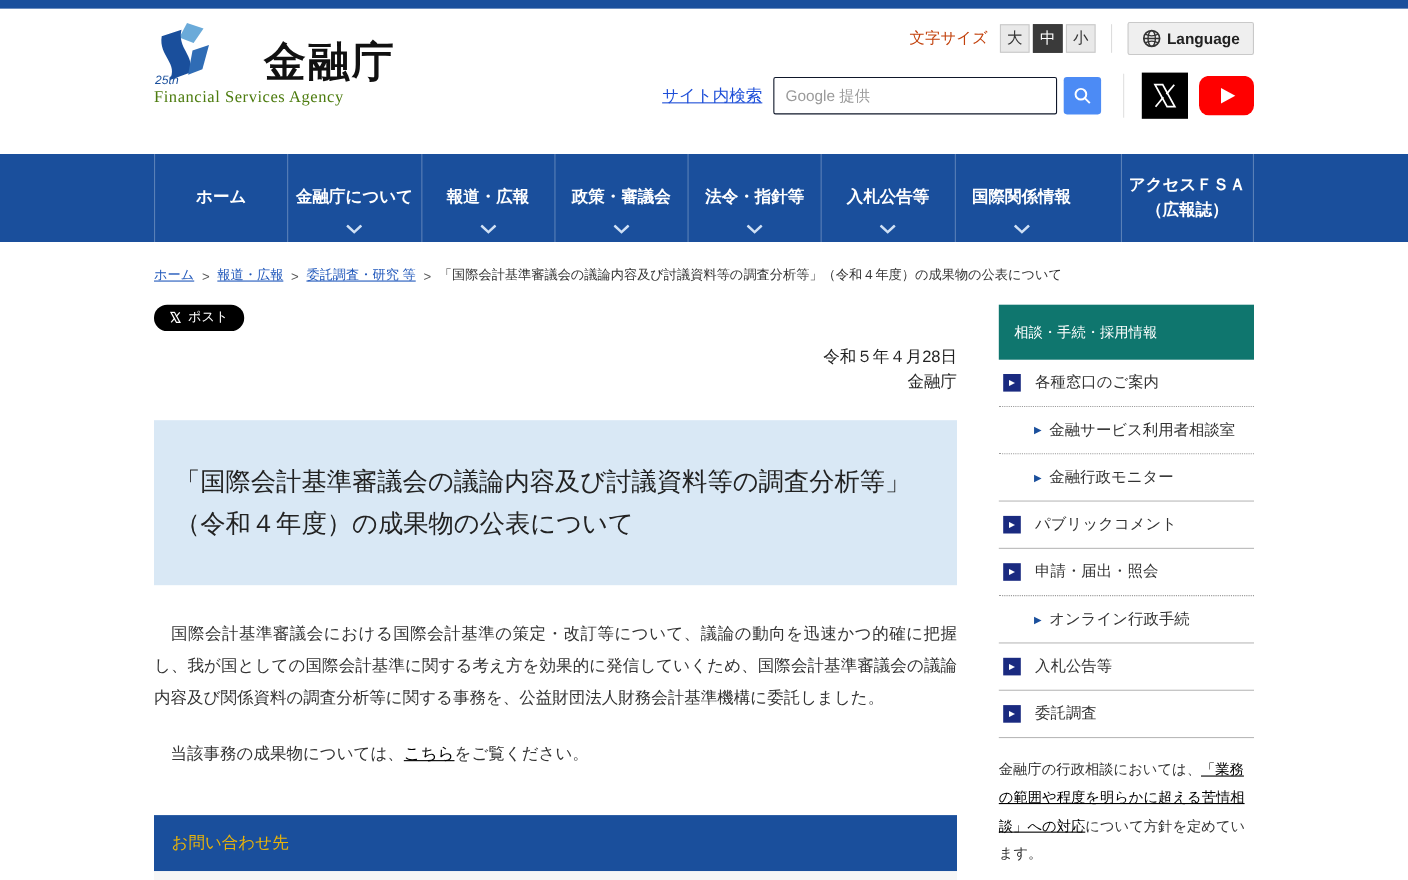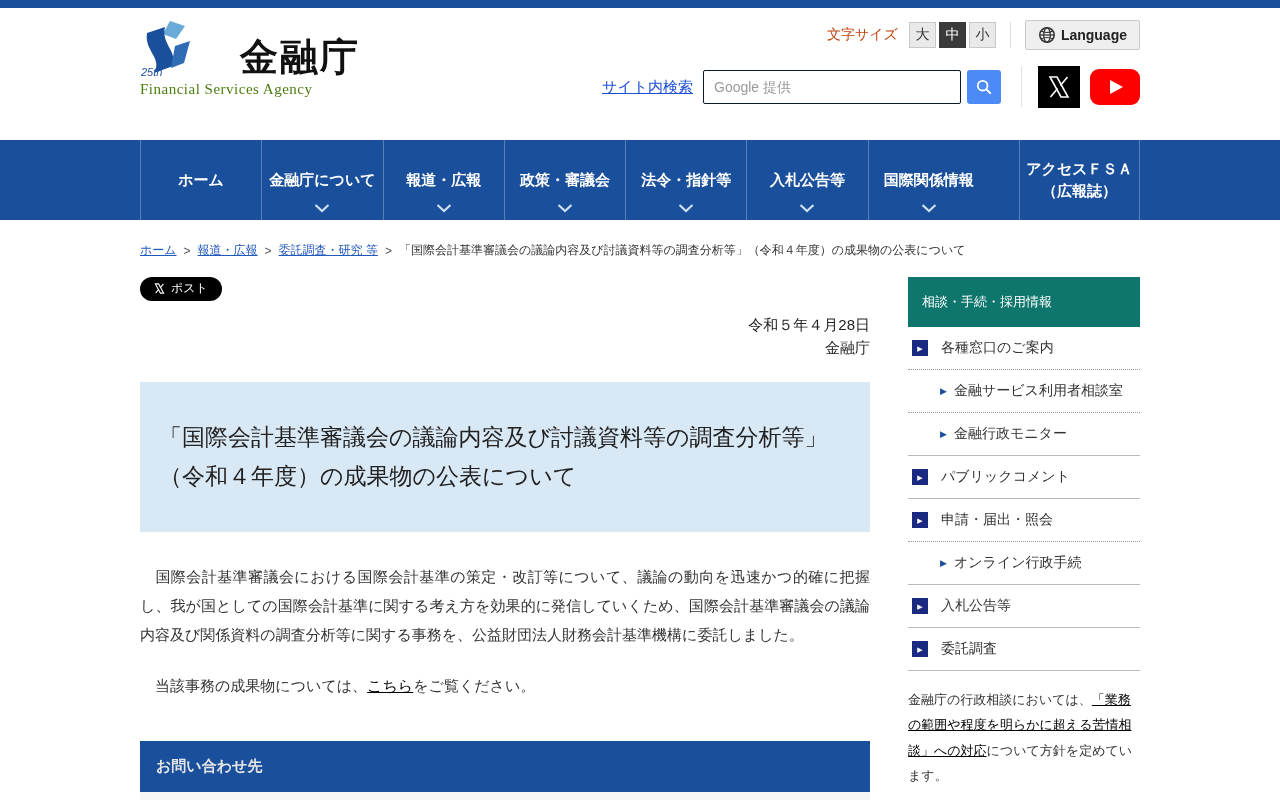--- a/index.html
+++ b/index.html
@@ -68,21 +68,21 @@
   .date-block { text-align:right; font-size:15px; line-height:1.55; margin-top:12px; color:#222; }
 
   .title-box { margin-top:22px; background:#d9e8f5; padding:36px 19px; }
   .title-box h1 { font-size:23px; font-weight:normal; color:#222; line-height:1.7; }
 
   .body-p { margin-top:30px; font-size:15px; line-height:1.95; color:#333; text-align:justify; }
   .notice-p { margin-top:22px; font-size:15px; line-height:1.95; color:#333; }
   .notice-p a, .side-note a { color:#000000; text-decoration:underline; }
 
   .contact-box { margin-top:40px; }
-  .contact-head { background:#1a4f9c; color:#e5e5e5; font-size:15px; font-weight:bold; padding:16px 16px; }
+  .contact-head { background:#1a4f9c; color:#eab308; font-size:15px; font-weight:normal; padding:16px 16px; }
   .contact-body { background:#f6f6f6; padding:20px 16px 40px; }
 
   
   .side-head { background:#0f766e; color:#fff; font-size:13px; font-weight:normal; padding:16px 14px; }
   .side-list { list-style:none; }
   .side-item { display:flex; align-items:center; font-size:14px; color:#333; cursor:pointer;
     min-height:43px; padding:4px 2px; }
   .side-item.sep-dotted { border-bottom:1px dotted #9a9a9a; }
   .side-item.sep-solid { border-bottom:1px solid #b9b9b9; }
   .side-item.main-lv { padding-left:4px; }

